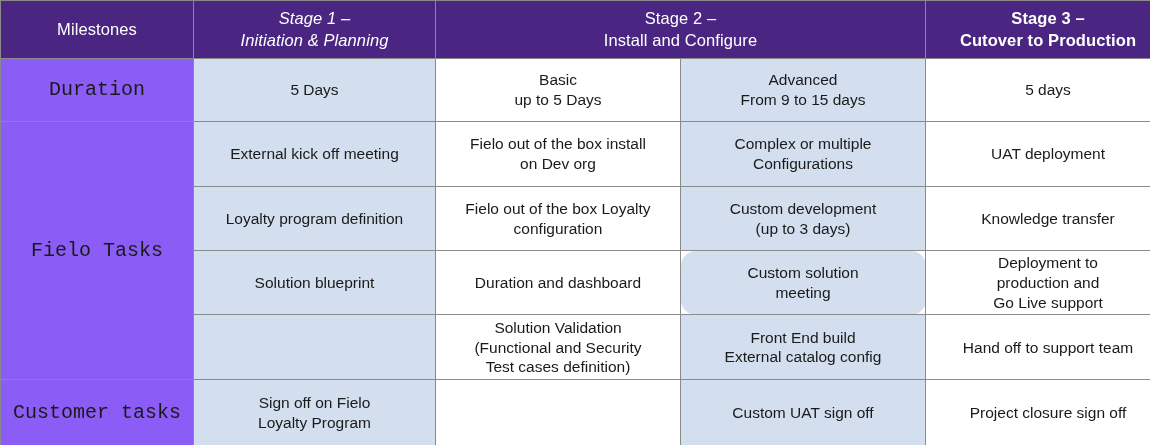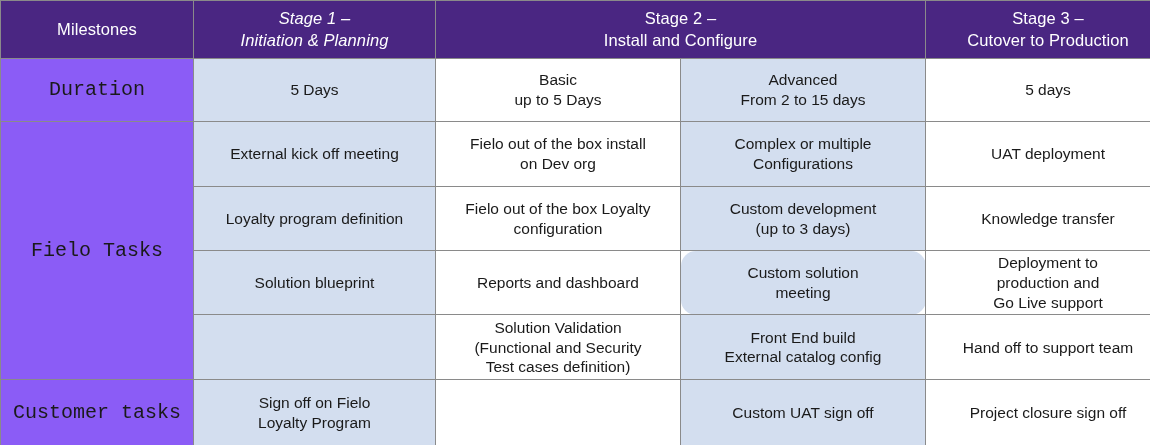--- a/index.html
+++ b/index.html
@@ -36,21 +36,21 @@
   .hdr {
     background: #4A2682;
     color: #ffffff;
     font-weight: bold;
     font-size: 16.5px;
     letter-spacing: 0.1px;
     border-color: #ffffff;
     line-height: 1.22;
   }
   .hdr.first { border-left-color: #8a8a8a; }
-  .hdr.last  { border-right-color: #8a8a8a; }
+  .hdr.last  { border-right-color: #8a8a8a; font-weight: bold; }
   .hdr-top   { border-top-color: #8a8a8a; }
 
   
   .ms {
     background: #8b5cf6;
     color: #1a1a1a;
     font-size: 20px;
     font-family: Liberation Mono, monospace;
   }
   
@@ -106,21 +106,21 @@
       </tr>
     </thead>
     <tbody>
 
       <tr class="r-1">
         <td class="ms" rowspan="1">Duration</td>
         <td class="bl">5 Days</td>
         <td class="wh" style="white-space: pre-line;">Basic
 up to 5 Days</td>
         <td class="bl" style="white-space: pre-line;">Advanced
-From 2 to 15 days</td>
+From 9 to 15 days</td>
         <td class="wh">5 days</td>
       </tr>
 
       <tr class="r-2">
         <td class="ms" rowspan="4">Fielo Tasks</td>
         <td class="bl">External kick off meeting</td>
         <td class="wh" style="white-space: pre-line;">Fielo out of the box install
 on Dev org</td>
         <td class="bl" style="white-space: pre-line;">Complex or multiple
 Configurations</td>
@@ -131,21 +131,21 @@
         <td class="bl">Loyalty program definition</td>
         <td class="wh" style="white-space: pre-line;">Fielo out of the box Loyalty
 configuration</td>
         <td class="bl" style="white-space: pre-line;">Custom development
 (up to 3 days)</td>
         <td class="wh">Knowledge transfer</td>
       </tr>
 
       <tr class="r-4">
         <td class="bl">Solution blueprint</td>
-        <td class="wh">Reports and dashboard</td>
+        <td class="wh">Duration and dashboard</td>
         <td class="bl" style="white-space: pre-line; border-radius: 15px;">Custom solution
 meeting</td>
         <td class="wh" style="white-space: pre-line;">Deployment to
 production and
 Go Live support</td>
       </tr>
 
       <tr class="r-5">
         <td class="bl"></td>
         <td class="wh" style="white-space: pre-line;">Solution Validation

